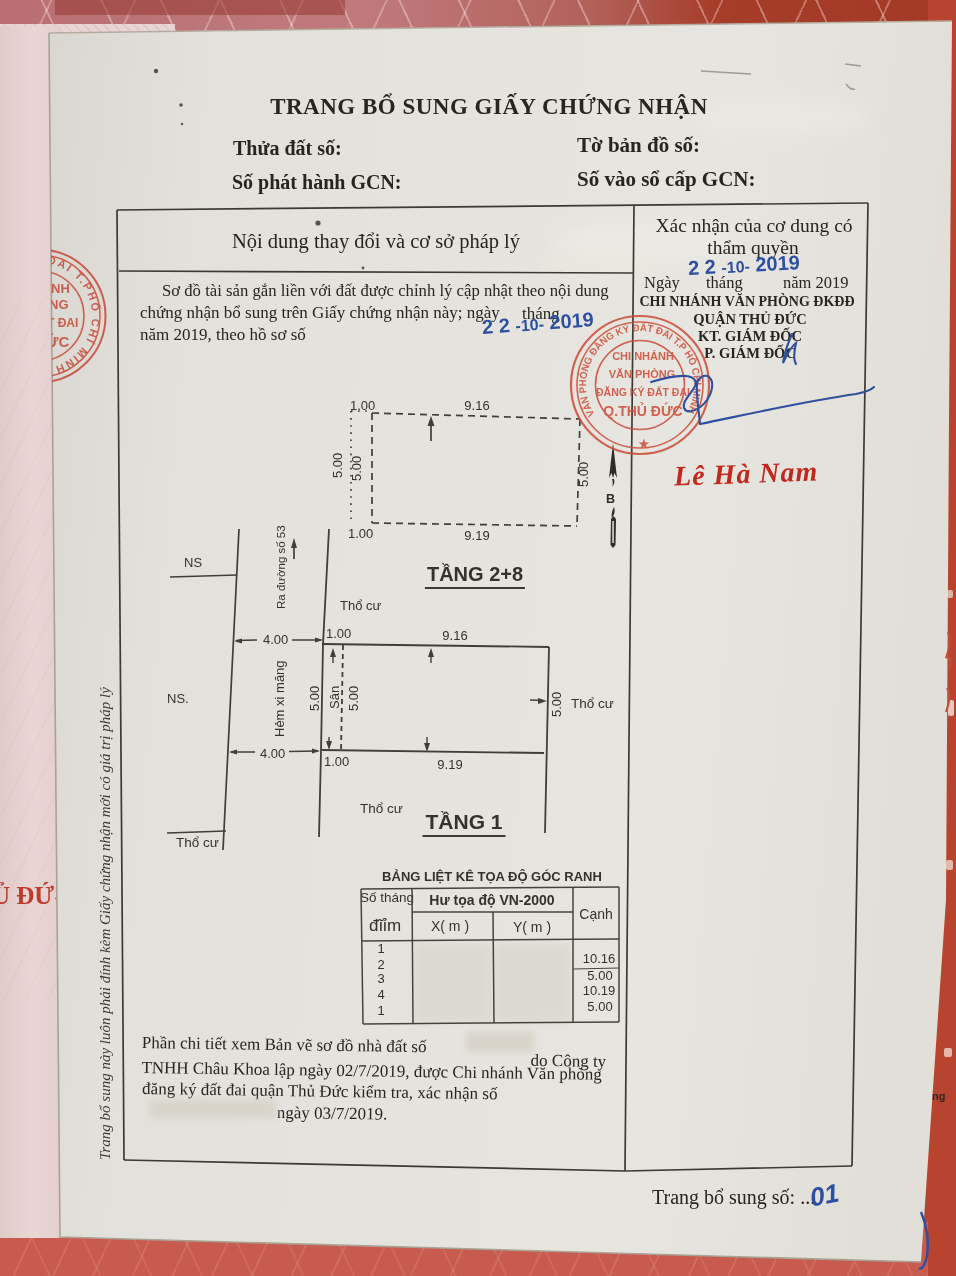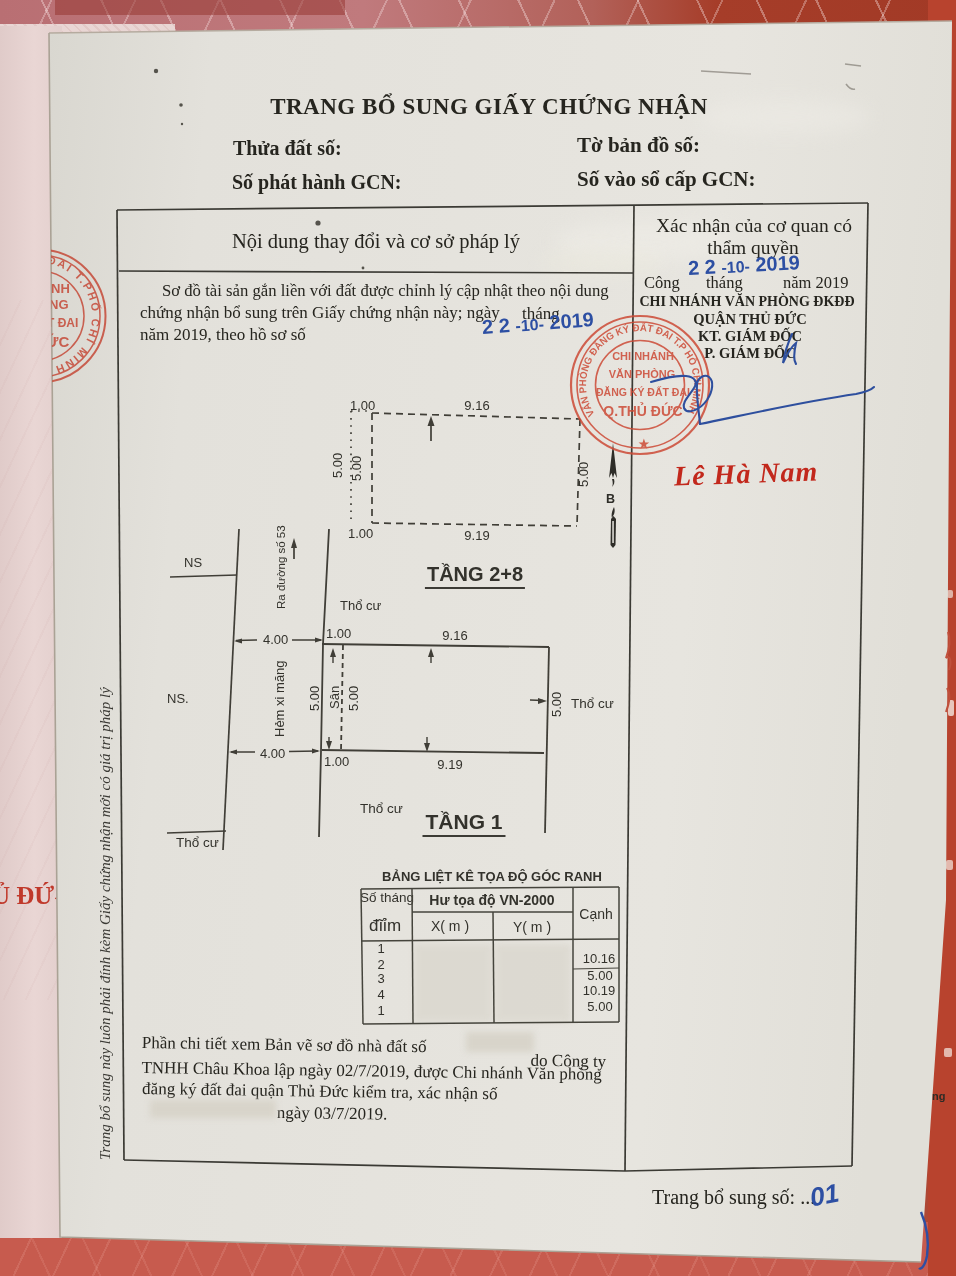--- a/index.html
+++ b/index.html
@@ -95,31 +95,31 @@
 <div class="abs ser b" style="left:233px;top:137px;font-size:20px;">Thửa đất số:</div>
 
 <div class="abs ser b" style="left:577px;top:133px;font-size:21px;">Tờ bản đồ số:</div>
 
 <div class="abs ser b" style="left:232px;top:171px;font-size:20px;">Số phát hành GCN:</div>
 
 <div class="abs ser b" style="left:577px;top:167px;font-size:21px;">Số vào sổ cấp GCN:</div>
 
 <div class="abs ser ctr" style="left:376px;top:230px;font-size:20.5px;">Nội dung thay đổi và cơ sở pháp lý</div>
 
-<div class="abs ser ctr" style="left:754px;top:215px;font-size:19.5px;">Xác nhận của cơ quan có</div>
+<div class="abs ser ctr" style="left:754px;top:215px;font-size:19.5px;">Xác nhận của cơ dung có</div>
 <div class="abs ser ctr" style="left:753px;top:237px;font-size:19.5px;">thẩm quyền</div>
 
 <div class="abs ser nw" style="left:162px;top:281px;font-size:16.7px;">Sơ đồ tài sản gắn liền với đất được chỉnh lý cập nhật theo nội dung</div>
 <div class="abs ser nw" style="left:140px;top:303px;font-size:17px;">chứng nhận bổ sung trên Giấy chứng nhận này; ngày</div>
 <div class="abs ser nw" style="left:522px;top:304px;font-size:17px;">tháng</div>
 <div class="abs ser nw" style="left:140px;top:325px;font-size:17px;">năm 2019, theo hồ sơ số</div>
 
 <div class="abs blue b nw" style="left:482px;top:312px;font-size:20px;transform:rotate(-4deg);font-family:'Liberation Sans';">2 2 <span style="font-size:16px">-10-</span> 2019</div>
 
-<div class="abs ser" style="left:644px;top:273px;font-size:16.5px;">Công</div>
+<div class="abs ser" style="left:644px;top:273px;font-size:16.5px;">Ngày</div>
 <div class="abs ser" style="left:706px;top:273px;font-size:16.5px;">tháng</div>
 <div class="abs ser" style="left:783px;top:273px;font-size:16.5px;font-family:Liberation Serif, serif;">năm 2019</div>
 
 <div class="abs blue b nw" style="left:688px;top:254px;font-size:20px;transform:rotate(-3deg);font-family:'Liberation Sans';">2 2 <span style="font-size:16px">-10-</span> 2019</div>
 
 <div class="abs ser b ctr" style="left:747px;top:294px;font-size:14px;">CHI NHÁNH VĂN PHÒNG ĐKĐĐ</div>
 <div class="abs ser b ctr" style="left:750px;top:311px;font-size:14.5px;">QUẬN THỦ ĐỨC</div>
 <div class="abs ser b ctr" style="left:750px;top:328px;font-size:14.5px;">KT. GIÁM ĐỐC</div>
 <div class="abs ser b ctr" style="left:750px;top:345px;font-size:14.5px;">P. GIÁM ĐỐC</div>
 

